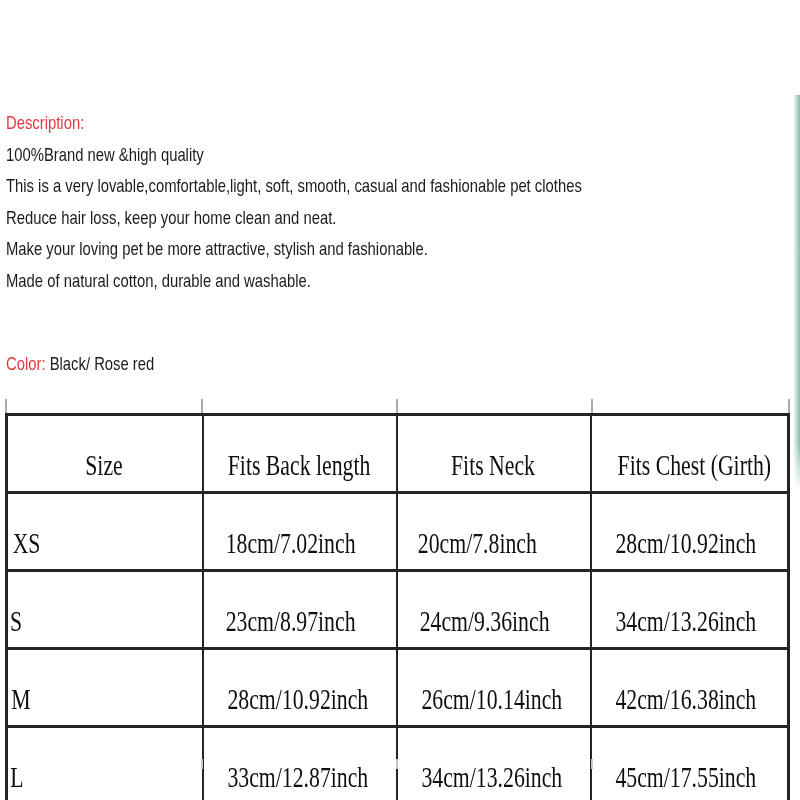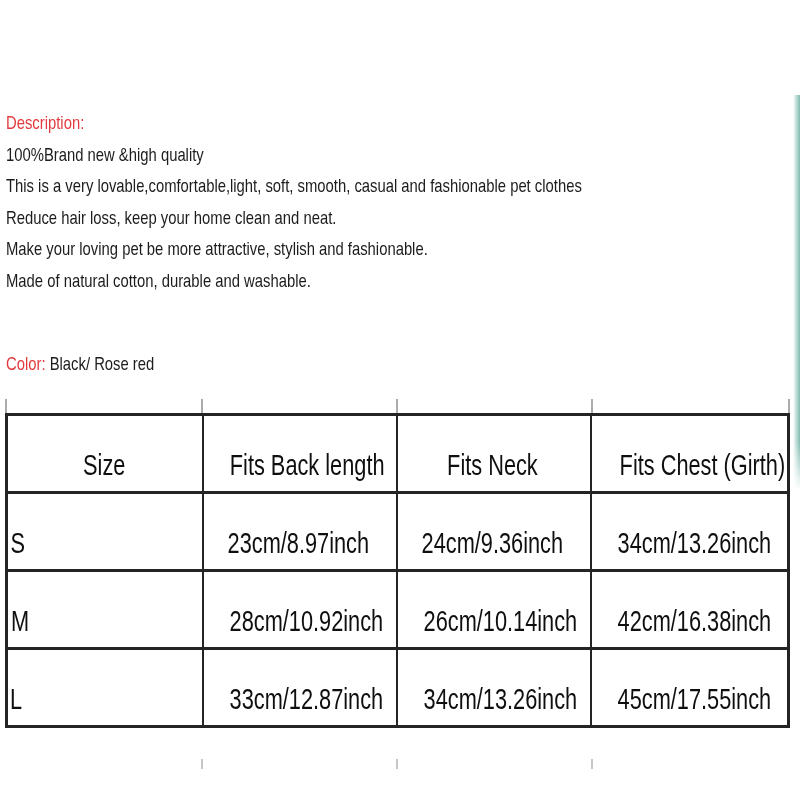--- a/index.html
+++ b/index.html
@@ -46,20 +46,21 @@
   table.size-chart th,table.size-chart td{
     border-left:2px solid var(--table-border);
     border-right:2px solid var(--table-border);
     border-top:3px solid var(--table-border);
     border-bottom:3px solid var(--table-border);
     height:66px;
     vertical-align:bottom;
     padding:0 2px 9px 0;
     font-weight:400;
     overflow:hidden;
+    font-family:Liberation Serif, serif;
   }
   table.size-chart{border:3px solid var(--table-border);}
   .cnd{
     display:inline-block;
     font-size:29px;line-height:33px;white-space:nowrap;
     transform:scaleX(0.75);transform-origin:50% 100%;
   }
   
   .tick{
     position:absolute;width:2px;background:var(--tick-grey);
@@ -102,20 +103,26 @@
     <thead>
       <tr>
         <th><span class="cnd">Size</span></th>
         <th><span class="cnd">Fits Back length</span></th>
         <th><span class="cnd">Fits Neck</span></th>
         <th><span class="cnd">Fits Chest (Girth)</span></th>
       </tr>
     </thead>
     <tbody>
       <tr>
+        <td><span class="cnd">XS</span></td>
+        <td><span class="cnd">18cm/7.02inch</span></td>
+        <td><span class="cnd">20cm/7.8inch</span></td>
+        <td><span class="cnd">28cm/10.92inch</span></td>
+      </tr>
+      <tr>
         <td><span class="cnd">S</span></td>
         <td><span class="cnd">23cm/8.97inch</span></td>
         <td><span class="cnd">24cm/9.36inch</span></td>
         <td><span class="cnd">34cm/13.26inch</span></td>
       </tr>
       <tr>
         <td><span class="cnd">M</span></td>
         <td><span class="cnd">28cm/10.92inch</span></td>
         <td><span class="cnd">26cm/10.14inch</span></td>
         <td><span class="cnd">42cm/16.38inch</span></td>

